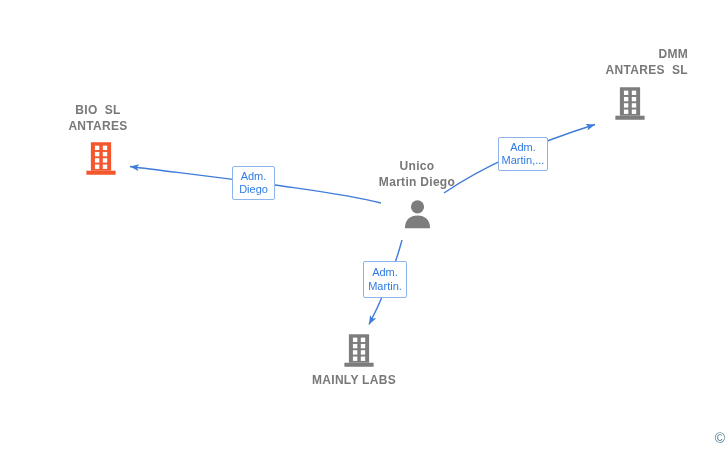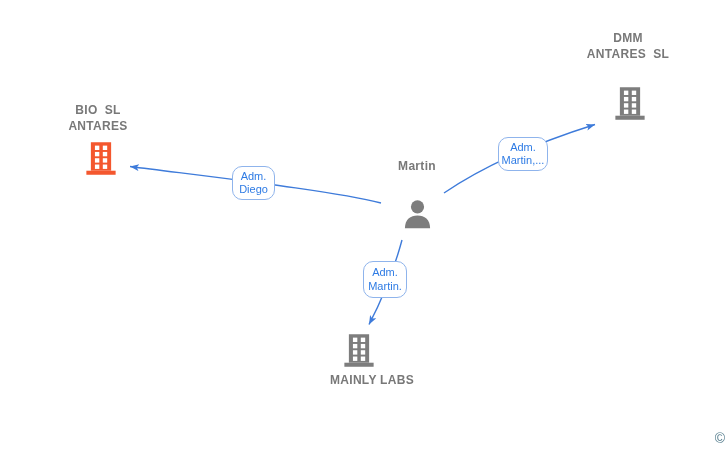--- a/index.html
+++ b/index.html
@@ -41,21 +41,21 @@
   .lbl-line{white-space:pre;}
   .edge-label{
     position:absolute;
     box-sizing:border-box;
     display:flex;
     flex-direction:column;
     align-items:center;
     justify-content:center;
     background:#ffffff;
     border:1.5px solid var(--edge-label-border,#8FB4EC);
-    border-radius:10px;
+    border-radius:2px;
     color:var(--edge-label-text,#2E7BE4);
     font-size:11px;
     line-height:13.5px;
     white-space:pre;
   }
   .watermark{
     position:absolute;
     right:3px;
     bottom:4px;
     display:flex;
@@ -105,21 +105,21 @@
         <rect x="17.6" y="5" width="3.9" height="3.9"></rect>
       <rect x="10.6" y="10.6" width="3.9" height="3.9"></rect>
         <rect x="17.6" y="10.6" width="3.9" height="3.9"></rect>
       <rect x="10.6" y="16.2" width="3.9" height="3.9"></rect>
         <rect x="17.6" y="16.2" width="3.9" height="3.9"></rect>
       <rect x="10.6" y="21.8" width="3.9" height="3.9"></rect>
         <rect x="17.6" y="21.8" width="3.9" height="3.9"></rect>
     </g>
   </svg>
 
-  <div class="node-label" style="left:568px;top:30px;">
+  <div class="node-label" style="left:568px;top:46px;text-align:right;">
     <div class="lbl-line">DMM</div>
     <div class="lbl-line">ANTARES  SL</div>
   </div>
   <svg class="node-icon company-icon" style="left:612px;top:85px;" width="36" height="36" viewBox="0 0 32 32">
     <g fill="currentColor">
       <rect x="3" y="27.3" width="26" height="3.6"></rect>
       <rect x="7" y="2" width="18" height="25.3"></rect>
     </g>
     <g fill="#ffffff">
       <rect x="10.6" y="5" width="3.9" height="3.9"></rect>
@@ -127,21 +127,22 @@
       <rect x="10.6" y="10.6" width="3.9" height="3.9"></rect>
         <rect x="17.6" y="10.6" width="3.9" height="3.9"></rect>
       <rect x="10.6" y="16.2" width="3.9" height="3.9"></rect>
         <rect x="17.6" y="16.2" width="3.9" height="3.9"></rect>
       <rect x="10.6" y="21.8" width="3.9" height="3.9"></rect>
         <rect x="17.6" y="21.8" width="3.9" height="3.9"></rect>
     </g>
   </svg>
 
   <div class="node-label" style="left:357px;top:158px;">
-    <div class="lbl-line">Martin</div>
+    <div class="lbl-line">Unico</div>
+    <div class="lbl-line">Martin Diego</div>
   </div>
   <svg class="node-icon person-icon" style="left:401px;top:198px;" width="33" height="33" viewBox="0 0 32 32">
     <g fill="currentColor">
       <circle cx="16" cy="8.6" r="6.4"></circle>
       <path d="M3.8,29.4 C3.8,20.6 9.2,16.9 16,16.9 C22.8,16.9 28.2,20.6 28.2,29.4 Z"></path>
     </g>
   </svg>
 
   <svg class="node-icon company-icon" style="left:341px;top:332px;" width="36" height="36" viewBox="0 0 32 32">
     <g fill="currentColor">
@@ -152,21 +153,21 @@
       <rect x="10.6" y="5" width="3.9" height="3.9"></rect>
         <rect x="17.6" y="5" width="3.9" height="3.9"></rect>
       <rect x="10.6" y="10.6" width="3.9" height="3.9"></rect>
         <rect x="17.6" y="10.6" width="3.9" height="3.9"></rect>
       <rect x="10.6" y="16.2" width="3.9" height="3.9"></rect>
         <rect x="17.6" y="16.2" width="3.9" height="3.9"></rect>
       <rect x="10.6" y="21.8" width="3.9" height="3.9"></rect>
         <rect x="17.6" y="21.8" width="3.9" height="3.9"></rect>
     </g>
   </svg>
-  <div class="node-label" style="left:312px;top:372px;">
+  <div class="node-label" style="left:294px;top:372px;">
     <div class="lbl-line">MAINLY LABS</div>
   </div>
 
   <div class="edge-label" style="left:232px;top:166px;width:43px;height:34px;">
     <div>Adm.</div>
     <div>Diego</div>
   </div>
   <div class="edge-label" style="left:498px;top:137px;width:50px;height:34px;">
     <div>Adm.</div>
     <div>Martin,...</div>

